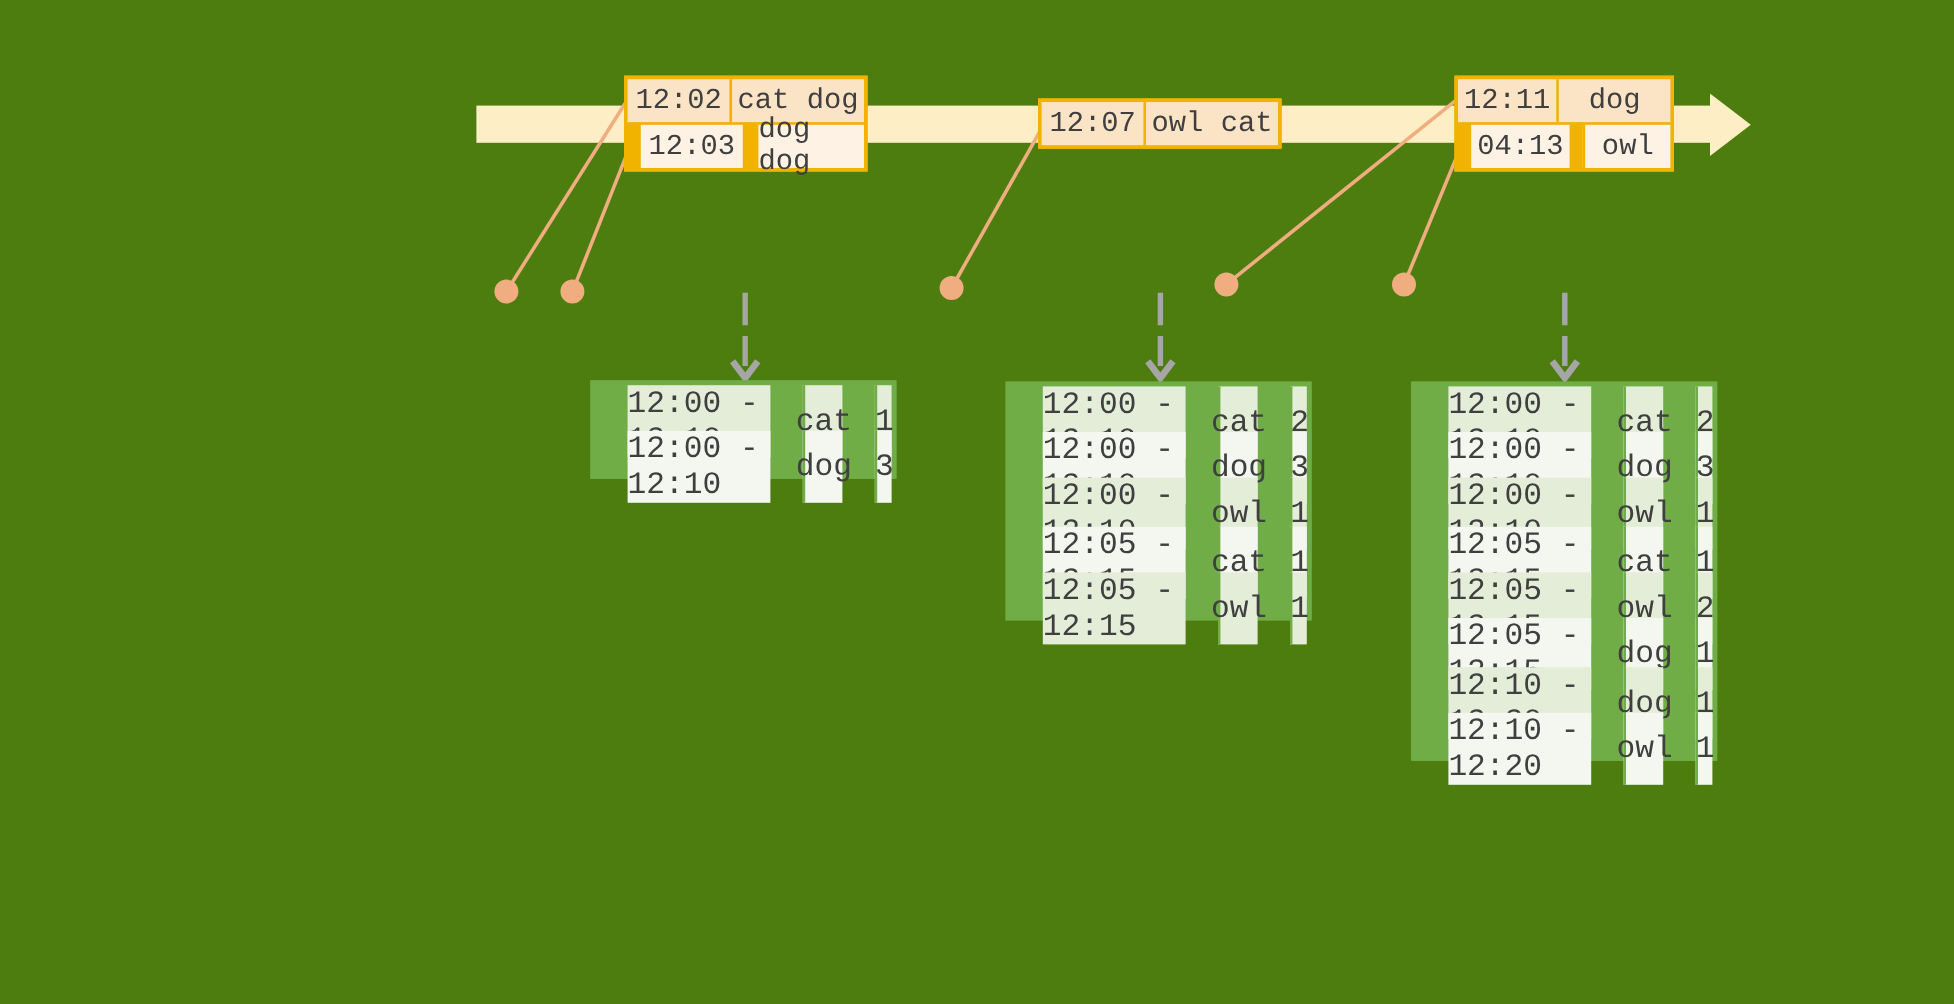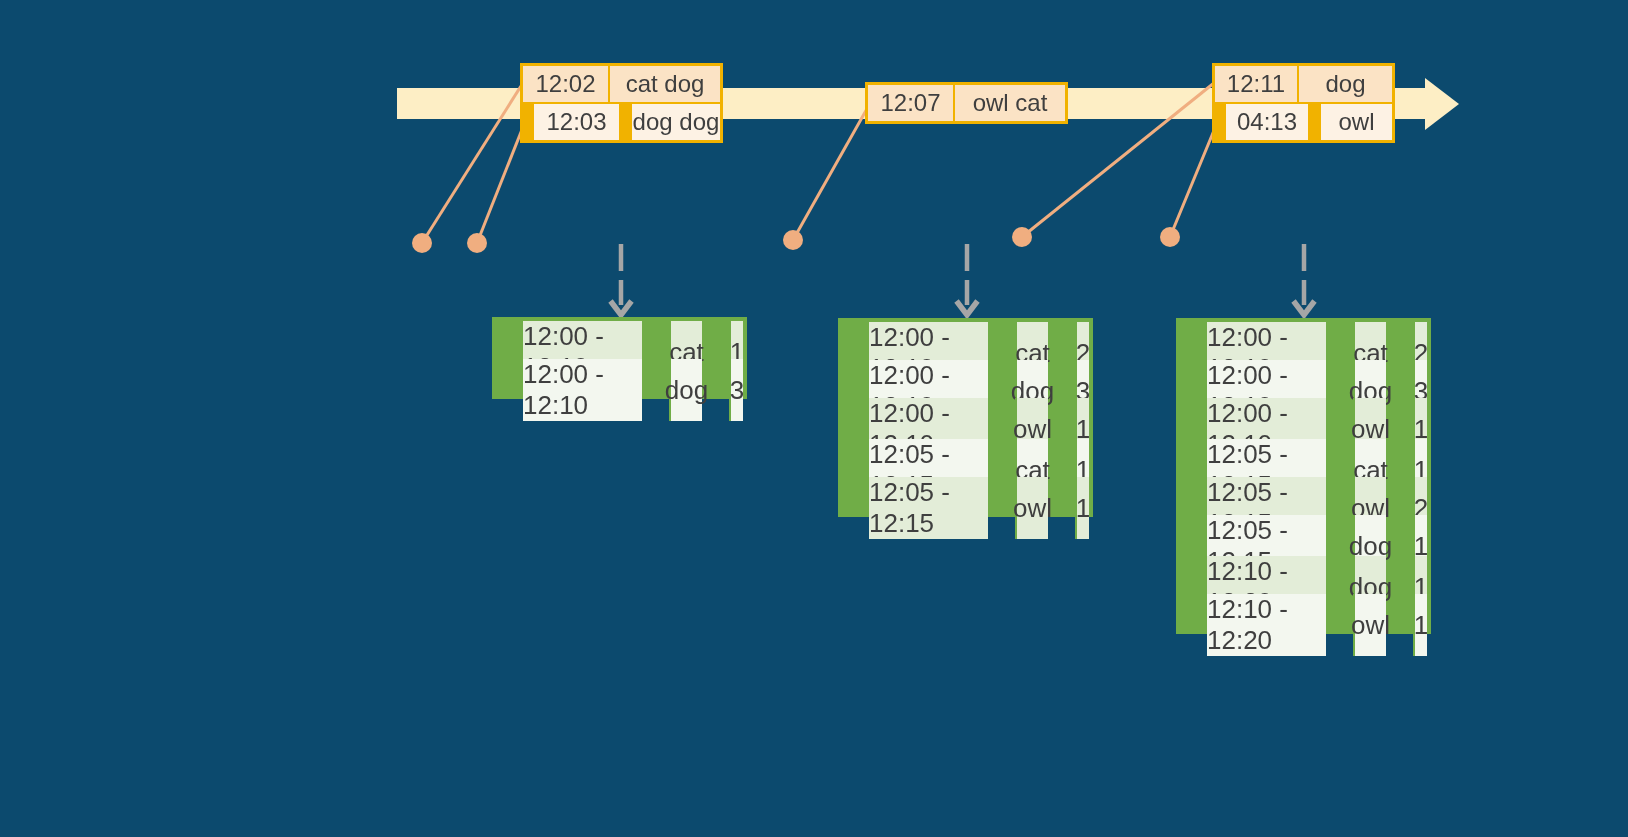--- a/index.html
+++ b/index.html
@@ -1,17 +1,17 @@
 <!DOCTYPE html>
 <html style="--ink: #3f3f3f; --timeline-fill: #fdeec5; --event-border: #f1b200; --event-fill-1: #fbe3c5; --event-fill-2: #fdf2e4; --salmon: #f0ae80; --arrow-gray: #a6a6a6; --table-border: #70ad47; --row-sage: #e3edd8; --row-white: #f3f7ef;"><head>
 <meta charset="utf-8">
 <style>
   html,body{margin:0;padding:0;background:#000;}
-  .stage{position:relative;width:1628px;height:837px;background:#0c4a6e;
-         font-family:Liberation Sans, sans-serif;overflow:hidden;}
+  .stage{position:relative;width:1628px;height:837px;background:#4d7c0f;
+         font-family:Liberation Mono, monospace;overflow:hidden;}
   svg.layer{position:absolute;left:0;top:0;}
 
   
   .fill-band{fill:var(--timeline-fill);}
   .stroke-salmon{stroke:var(--salmon);stroke-width:3;}
   .fill-salmon{fill:var(--salmon);}
   .trigger-line{stroke:var(--arrow-gray);stroke-width:4.5;stroke-dasharray:27 9;}
   .trigger-head{stroke:var(--arrow-gray);stroke-width:5.5;fill:none;}
 
   

